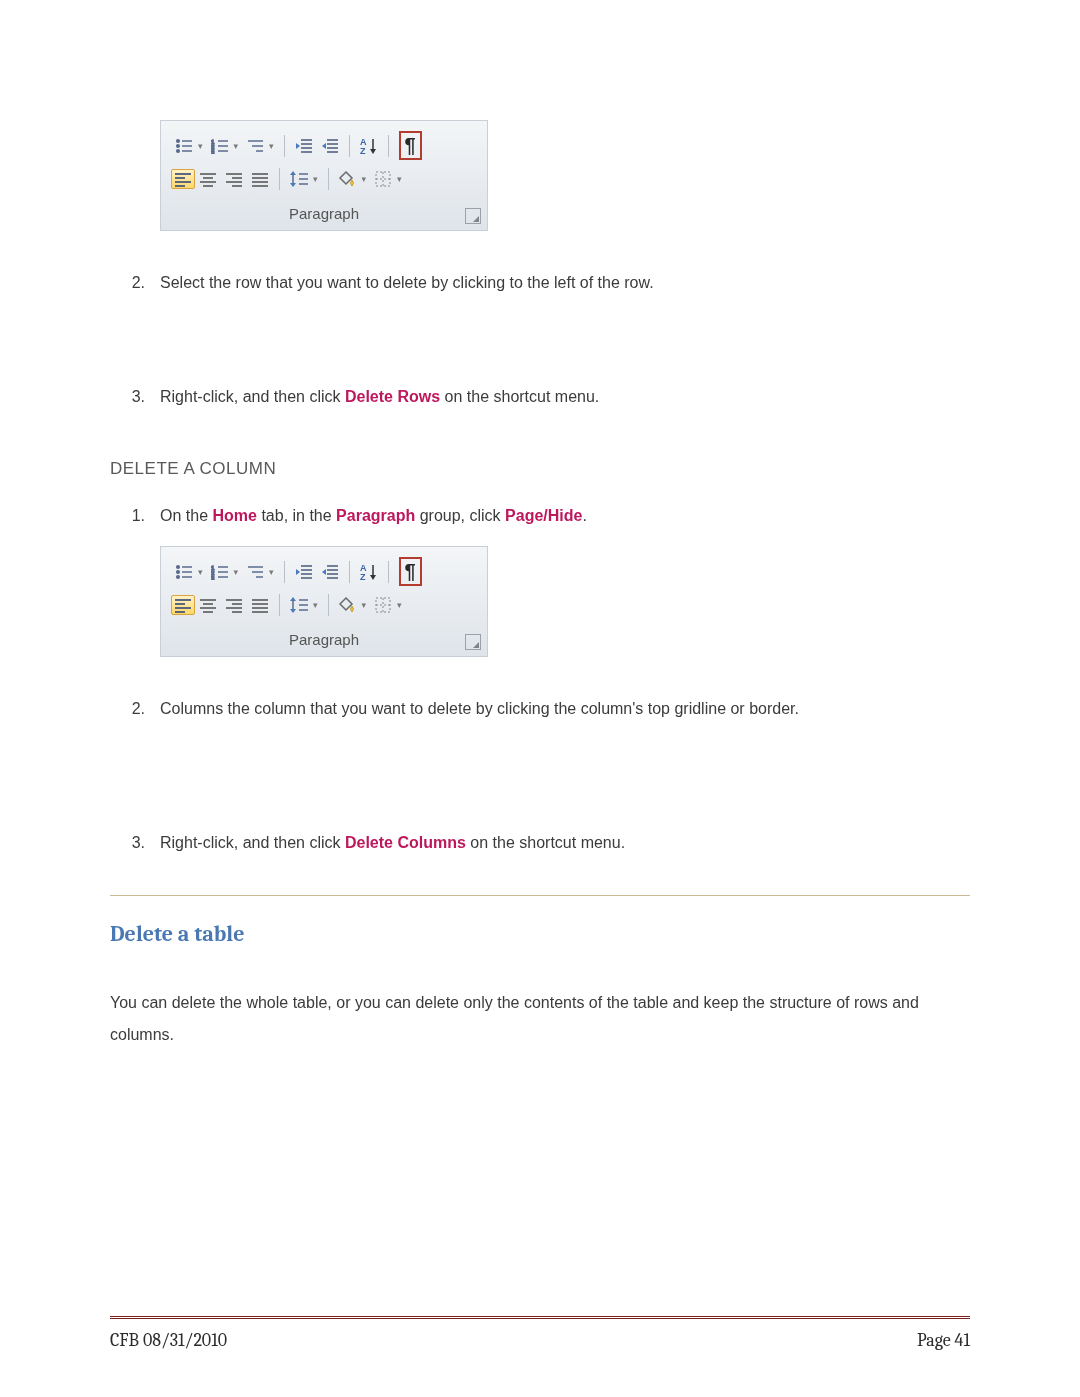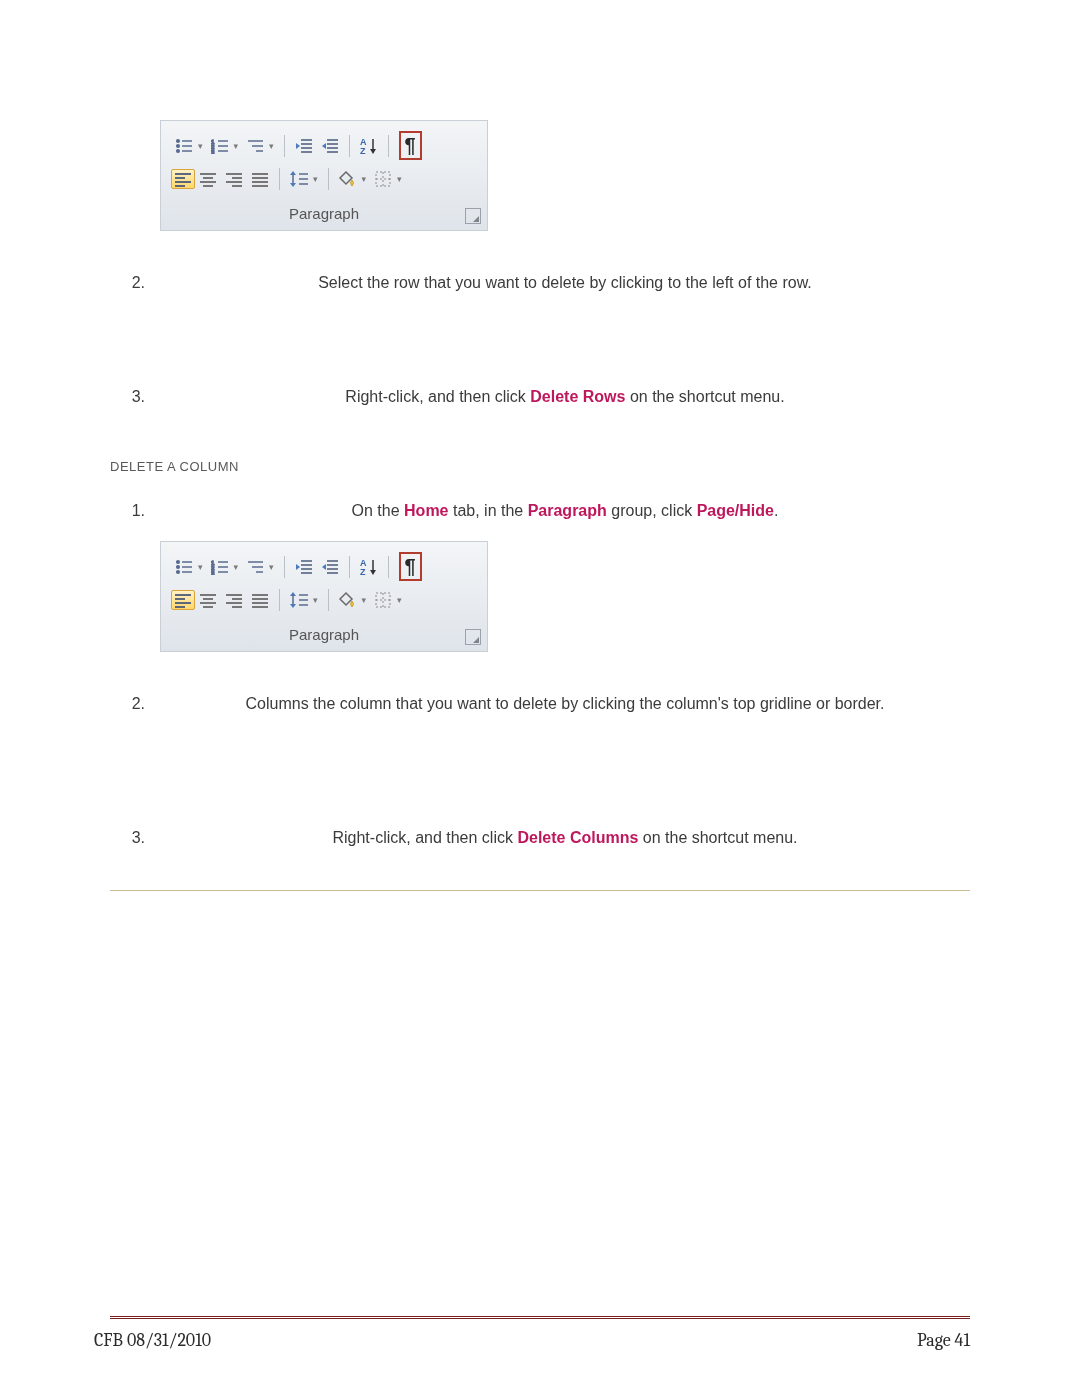--- a/index.html
+++ b/index.html
@@ -8,25 +8,25 @@
     height:1397px;
     font-family:Arial,Helvetica,sans-serif;
     color:#3b3b3b;
     position:relative;
     box-sizing:border-box;
     padding:60px 110px 0 110px;
   }
   .content{padding-top:60px;}
   .step{display:flex;font-size:16px;line-height:1.5;color:#3b3b3b;}
   .step .num{width:35px;flex:none;text-align:right;padding-right:15px;}
-  .step .txt{flex:1;min-height:1px;text-align:center;}
+  .step .txt{flex:1;min-height:1px;}
   .txt b{font-weight:bold;color:#be185d;}
   .gap-lg{height:90px;}
   .section-sub{
-    font-size:13px;
+    font-size:17px;
     letter-spacing:0.5px;
     color:#595959;
     font-family:"Segoe UI",Arial,sans-serif;
     margin-top:50px;
     margin-bottom:25px;
   }
   .section-main{
     font-family:"Cambria","Times New Roman",serif;
     font-size:22px;
     color:#4a78b3;
@@ -65,21 +65,21 @@
 
   
   svg{display:block;}
 
   
   .footer-rule{
     position:absolute;left:110px;right:110px;bottom:78px;
     border-top:3px double #7a1f1f;height:0;
   }
   .footer{
-    position:absolute;left:94px;right:110px;bottom:46px;
+    position:absolute;left:110px;right:110px;bottom:46px;
     display:flex;justify-content:space-between;
     font-family:"Cambria","Times New Roman",serif;
     font-size:18px;color:#2b2b2b;text-align:center;
   }
 </style>
 </head>
 <body>
 
 <div class="content">
 
@@ -423,21 +423,23 @@
 
   <div class="step">
     <span class="num">3.</span>
     <span class="txt">
       <span>Right-click, and then click </span><b>Delete Columns</b><span> on the shortcut menu.</span>
     </span>
   </div>
 
   <hr class="sep">
 
-
+  <div class="section-main">Delete a table</div>
+
+  <div class="para">You can delete the whole table, or you can delete only the contents of the table and keep the structure of rows and columns.</div>
 
 </div>
 
 <div class="footer-rule"></div>
 <div class="footer">
   <span>CFB 08/31/2010</span>
   <span>Page 41</span>
 </div>
 
 </body></html>

